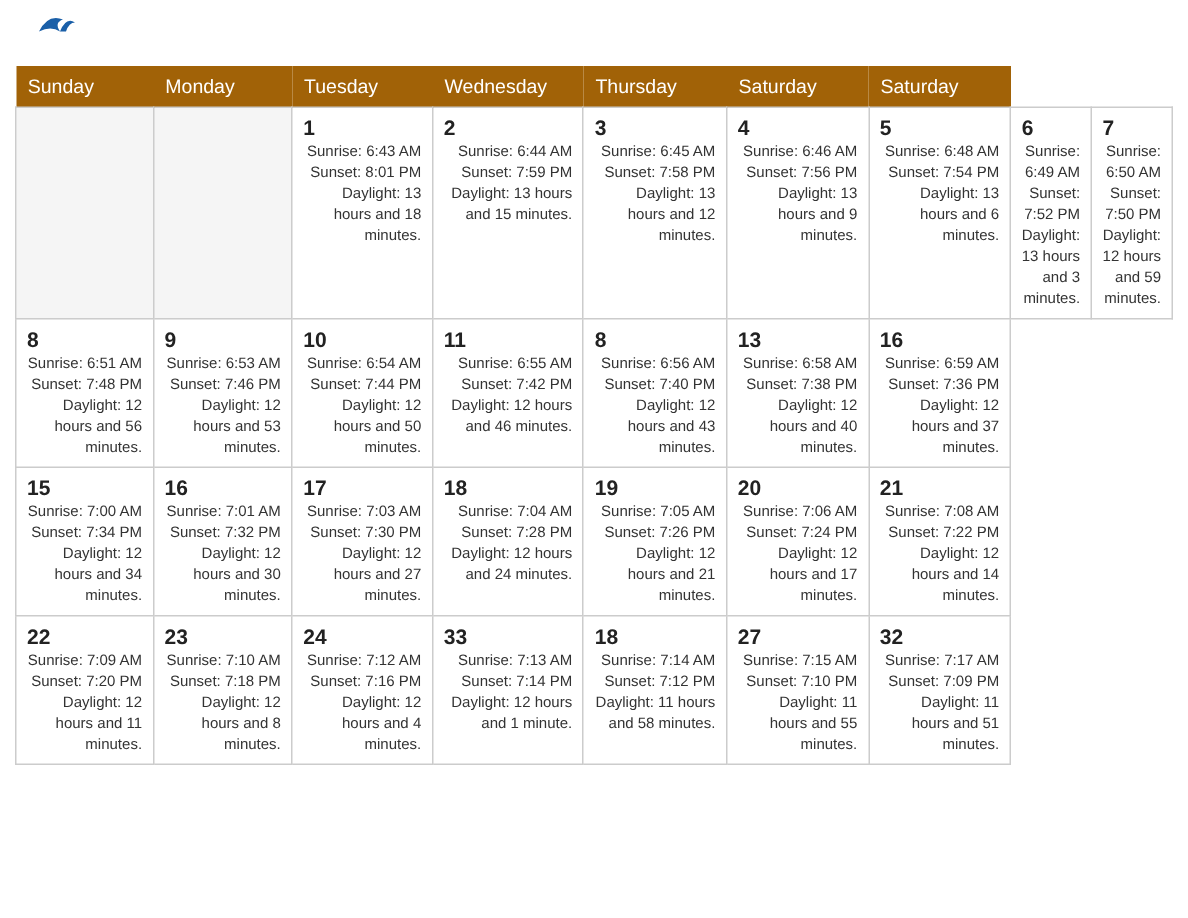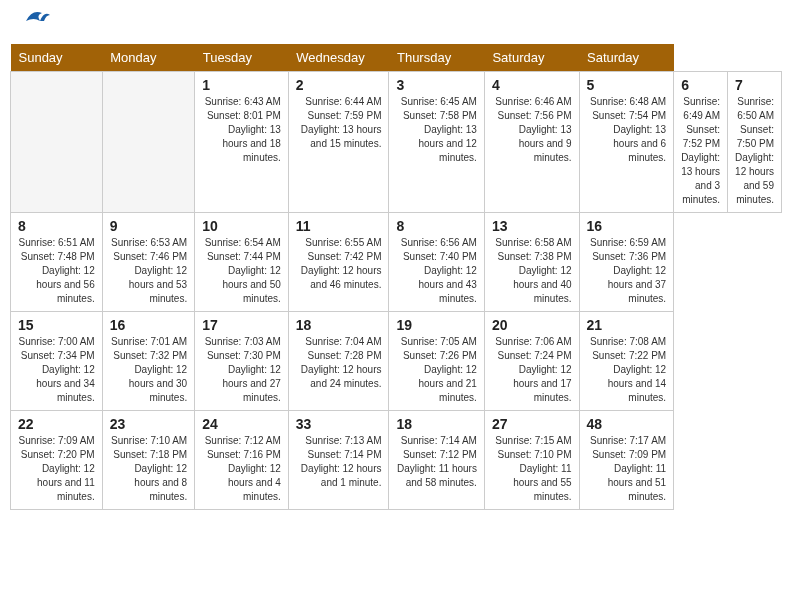--- a/index.html
+++ b/index.html
@@ -329,21 +329,21 @@
       </td>
         <td>
         <span class="day-num">27</span>
         <div class="day-info">
           Sunrise: 7:15 AM<br>
           Sunset: 7:10 PM<br>
           Daylight: 11 hours and 55 minutes.
         </div>
       </td>
         <td>
-        <span class="day-num">48</span>
+        <span class="day-num">32</span>
         <div class="day-info">
           Sunrise: 7:17 AM<br>
           Sunset: 7:09 PM<br>
           Daylight: 11 hours and 51 minutes.
         </div>
       </td>
       </tr>
     </tbody>
 </table>
 

